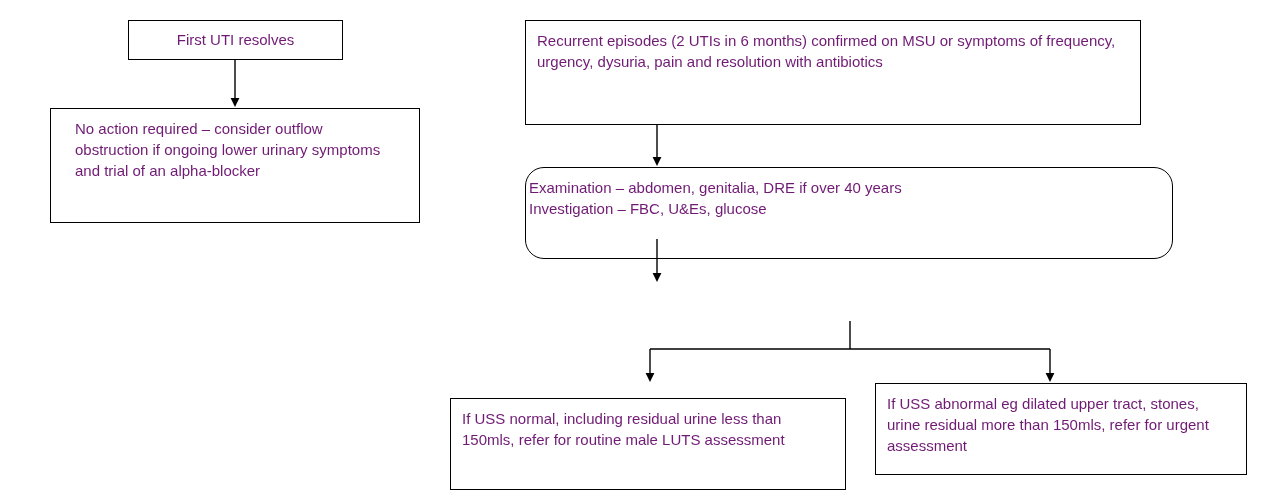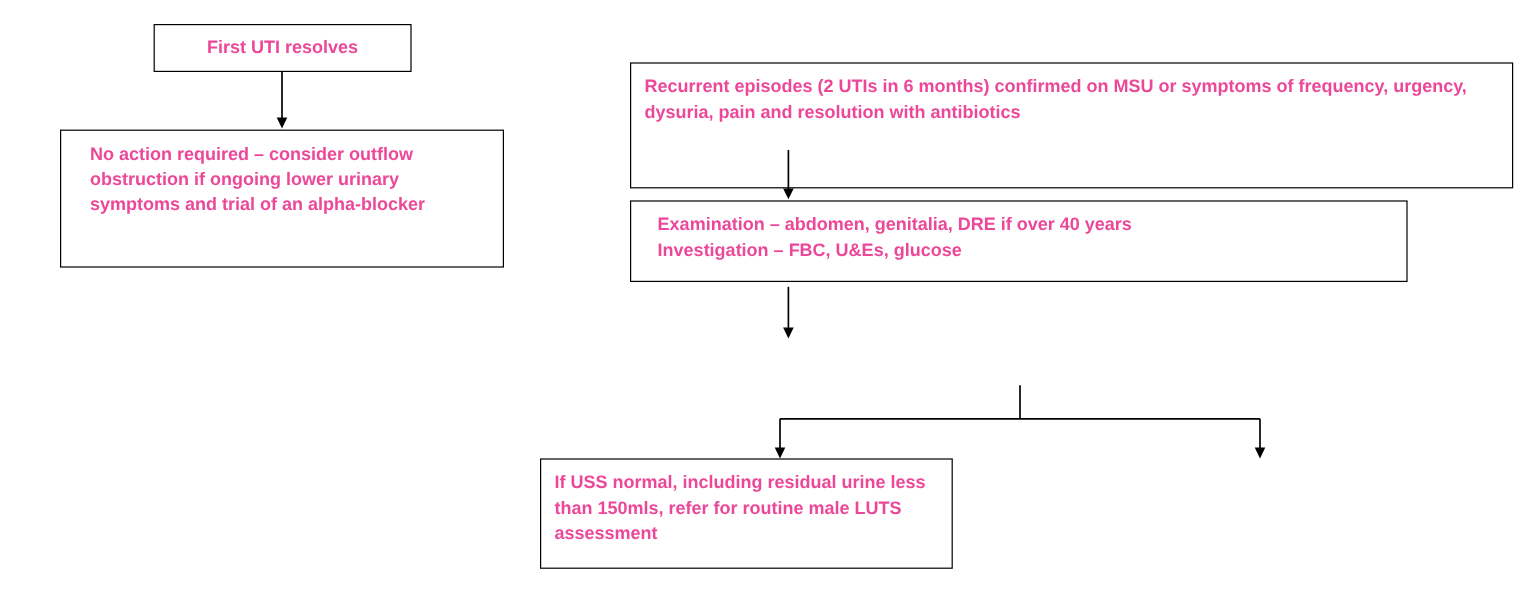--- a/index.html
+++ b/index.html
@@ -21,22 +21,21 @@
   }
   .node {
     position: absolute;
     box-sizing: border-box;
     border: 1px solid #000000;
     background: #ffffff;
     font-size: 15px;
     line-height: 21px;
     padding: 6px 9px;
     white-space: pre-line;
-    color: #ec4899;
-    font-weight: bold;
+    color: #701a75;
   }
   .node.center {
     text-align: center;
   }
   .connector {
     position: absolute;
   }
   .connector svg {
     display: block;
     overflow: visible;
@@ -51,30 +50,30 @@
 
   <div class="connector" style="left:228px; top:60px; width:14px; height:48px;">
     <svg width="14" height="48" viewBox="0 0 14 48">
       <line x1="7" y1="0" x2="7" y2="39" stroke="#000000" stroke-width="1.4"></line>
       <polygon points="7,47 2.6,38 11.4,38" fill="#000000"></polygon>
     </svg>
   </div>
 
   <div class="node" style="left:50px; top:108px; width:370px; height:115px; padding:9px 24px;">No action required – consider outflow obstruction if ongoing lower urinary symptoms and trial of an alpha-blocker</div>
 
-  <div class="node" style="left:525px; top:20px; width:736px; height:105px; padding:9px 11px;margin-top:32px;">Recurrent episodes (2 UTIs in 6 months) confirmed on MSU  or symptoms of frequency, urgency, dysuria, pain and resolution with antibiotics</div>
+  <div class="node" style="left:525px; top:20px; width:616px; height:105px; padding:9px 11px;">Recurrent episodes (2 UTIs in 6 months) confirmed on MSU  or symptoms of frequency, urgency, dysuria, pain and resolution with antibiotics</div>
 
   <div class="connector" style="left:650px; top:125px; width:14px; height:42px;">
     <svg width="14" height="42" viewBox="0 0 14 42">
       <line x1="7" y1="0" x2="7" y2="33" stroke="#000000" stroke-width="1.4"></line>
       <polygon points="7,41 2.6,32 11.4,32" fill="#000000"></polygon>
     </svg>
   </div>
 
-  <div class="node" style="left:525px; top:167px; width:648px; height:68px; padding:9px 22px;">Examination – abdomen, genitalia, DRE if over 40 years
+  <div class="node" style="left:525px; top:167px; width:648px; height:92px; padding:9px 3px;border-radius:19px;">Examination – abdomen, genitalia, DRE if over 40 years
 Investigation – FBC, U&amp;Es,  glucose</div>
 
   <div class="connector" style="left:650px; top:239px; width:14px; height:44px;">
     <svg width="14" height="44" viewBox="0 0 14 44">
       <line x1="7" y1="0" x2="7" y2="35" stroke="#000000" stroke-width="1.4"></line>
       <polygon points="7,43 2.6,34 11.4,34" fill="#000000"></polygon>
     </svg>
   </div>
 
 
@@ -82,16 +81,17 @@
     <svg width="620" height="62" viewBox="0 0 620 62">
       <line x1="310" y1="0" x2="310" y2="28" stroke="#000000" stroke-width="1.4"></line>
       <line x1="110" y1="28" x2="510" y2="28" stroke="#000000" stroke-width="1.4"></line>
       <line x1="110" y1="28" x2="110" y2="53" stroke="#000000" stroke-width="1.4"></line>
       <line x1="510" y1="28" x2="510" y2="53" stroke="#000000" stroke-width="1.4"></line>
       <polygon points="110,61 105.6,52 114.4,52" fill="#000000"></polygon>
       <polygon points="510,61 505.6,52 514.4,52" fill="#000000"></polygon>
     </svg>
   </div>
 
-  <div class="node" style="left:450px; top:382px; width:344px; height:92px; padding:9px 11px;">If USS normal, including residual urine less than 150mls,  refer for routine male LUTS  assessment</div>
+  <div class="node" style="left:450px; top:398px; width:396px; height:92px; padding:9px 11px;">If USS normal, including residual urine less than 150mls,  refer for routine male LUTS  assessment</div>
 
+  <div class="node" style="left:875px; top:383px; width:372px; height:92px; padding:9px 11px;">If USS abnormal eg dilated upper tract, stones, urine residual more than 150mls,  refer for urgent assessment</div>
 
 </div>
 
 </body></html>

